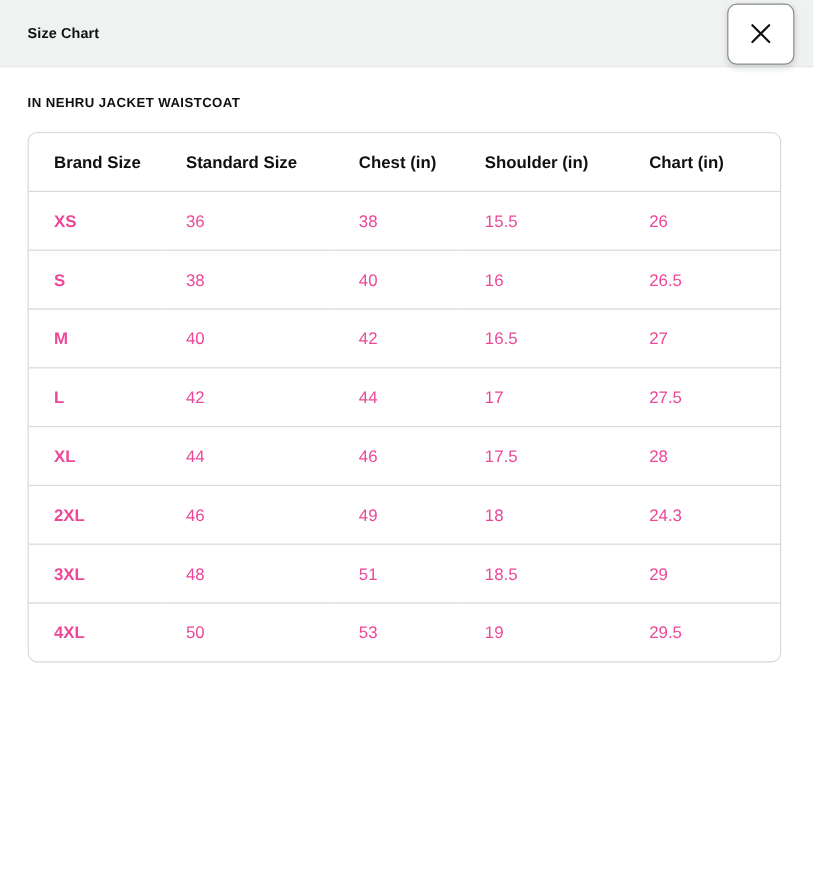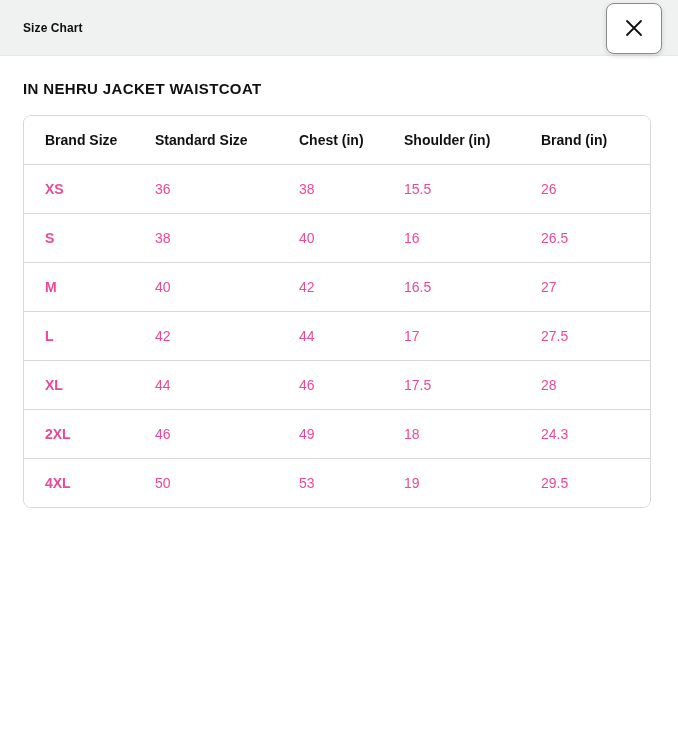--- a/index.html
+++ b/index.html
@@ -55,21 +55,21 @@
   }
 
   .close-icon svg { display: block; }
 
   
   .modal-body {
     padding: 24px 23px 0 23px;
   }
 
   .chart-heading {
-    font-size: 15px;
+    font-size: 11px;
     font-weight: bold;
     letter-spacing: 0.35px;
     color: #0f1111;
     margin: 0 0 18px 0;
   }
 
   .table-wrap {
     border: 1px solid #d5d9d9;
     border-radius: 8px;
     overflow: hidden;
@@ -144,21 +144,21 @@
             <col class="c2">
             <col class="c3">
             <col class="c4">
         </colgroup>
         <thead>
           <tr>
             <th>Brand Size</th>
             <th>Standard Size</th>
             <th>Chest (in)</th>
             <th>Shoulder (in)</th>
-            <th>Brand (in)</th>
+            <th>Chart (in)</th>
           </tr>
         </thead>
         <tbody>
           <tr>
             <td class="col-brand">XS</td>
             <td>36</td>
             <td>38</td>
             <td>15.5</td>
             <td>26</td>
           </tr>
@@ -191,20 +191,27 @@
             <td>28</td>
           </tr>
           <tr>
             <td class="col-brand">2XL</td>
             <td>46</td>
             <td>49</td>
             <td>18</td>
             <td>24.3</td>
           </tr>
           <tr>
+            <td class="col-brand">3XL</td>
+            <td>48</td>
+            <td>51</td>
+            <td>18.5</td>
+            <td>29</td>
+          </tr>
+          <tr>
             <td class="col-brand">4XL</td>
             <td>50</td>
             <td>53</td>
             <td>19</td>
             <td>29.5</td>
           </tr>
         </tbody>
       </table>
     </div>
   </div>

